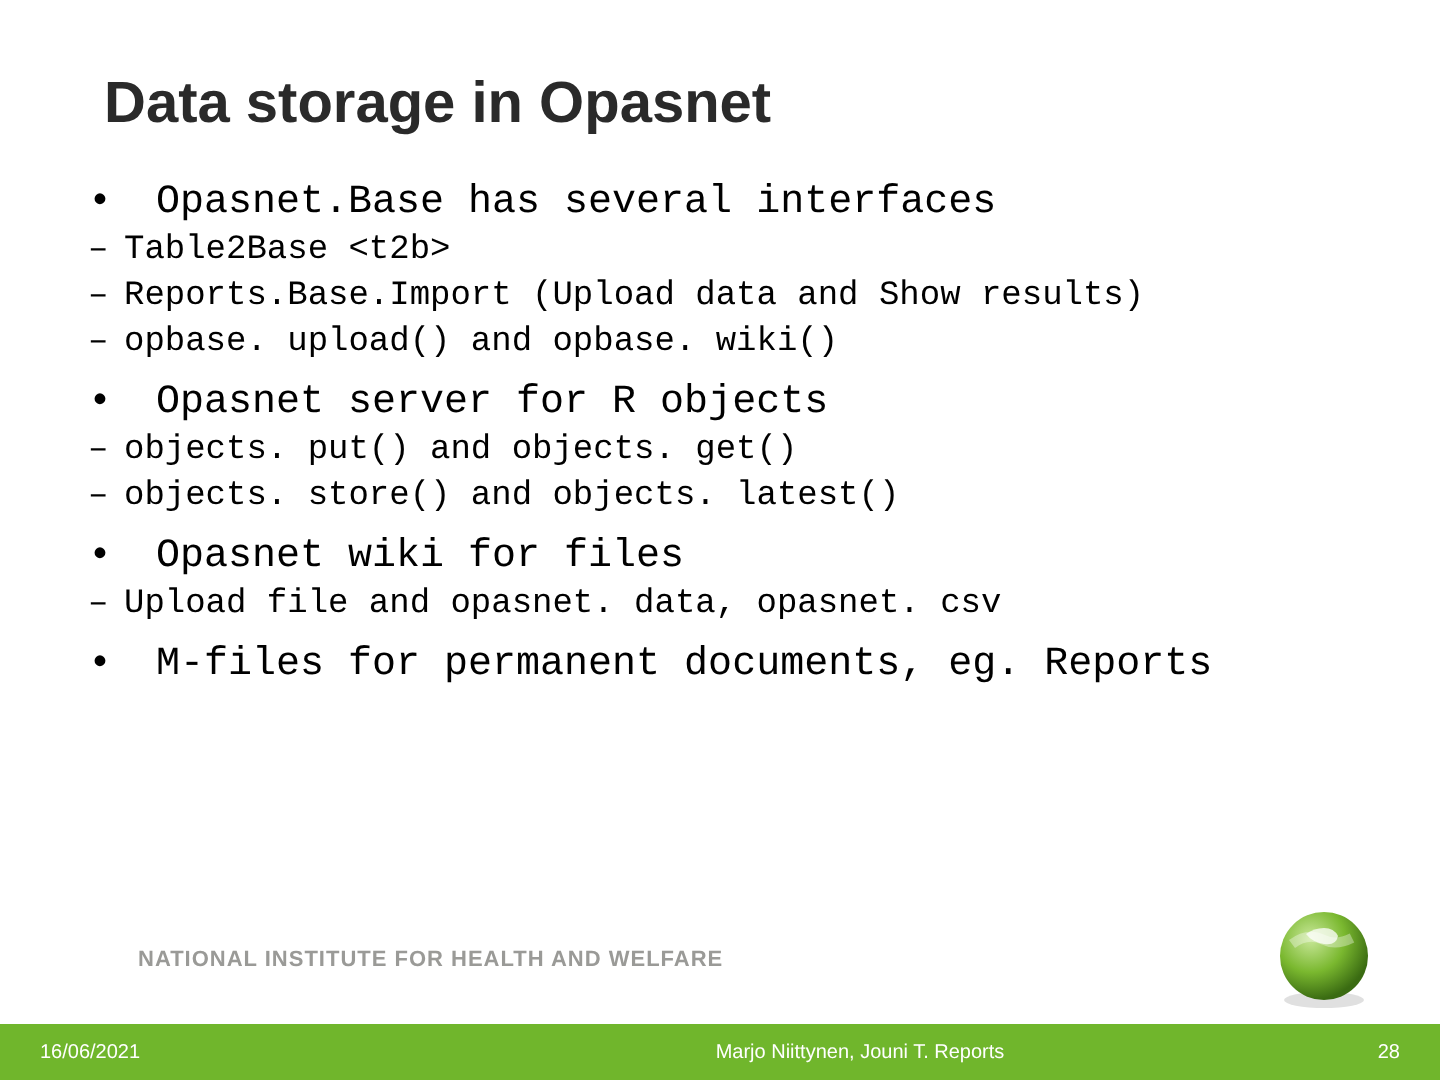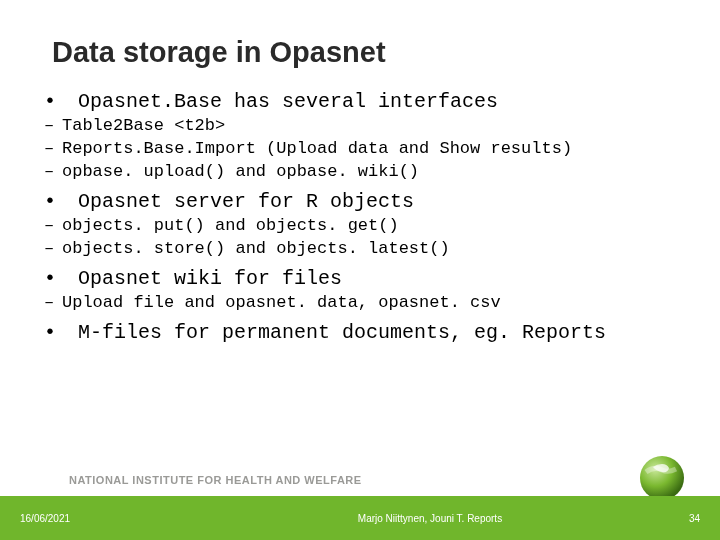--- a/index.html
+++ b/index.html
@@ -74,21 +74,21 @@
     font-weight: 700;
     letter-spacing: 0.5px;
     color: #9a9a97;
     margin-left: 33px;
   }
   .footer {
     position: absolute;
     left: 0;
     bottom: 0;
     width: 100%;
-    height: 44px;
+    height: 28px;
     background: #70b62c;
     color: #fff;
     font-size: 10px;
     display: flex;
     align-items: center;
   }
   .footer .date {
     padding-left: 20px;
     flex: 0 0 200px;
   }
@@ -159,16 +159,16 @@
       <ellipse cx="28" cy="50" rx="20" ry="4" fill="#000" opacity="0.12"></ellipse>
       <circle cx="28" cy="28" r="22" fill="url(#g1)"></circle>
       <path d="M12 22 q8 -6 16 -2 q6 3 14 -1" stroke="#ffffff" stroke-opacity="0.35" stroke-width="5" fill="none"></path>
       <path d="M19 17 q4 -3 9 -3 q5 0 7 4 q-1 5 -7 4 q-6 -1 -9 -5" fill="#ffffff" fill-opacity="0.75"></path>
     </svg>
   </div>
 
   <div class="footer">
     <div class="date">16/06/2021</div>
     <div class="center">Marjo Niittynen, Jouni T. Reports</div>
-    <div class="pg">34</div>
+    <div class="pg">28</div>
   </div>
 
 </div>
 
 </body></html>

